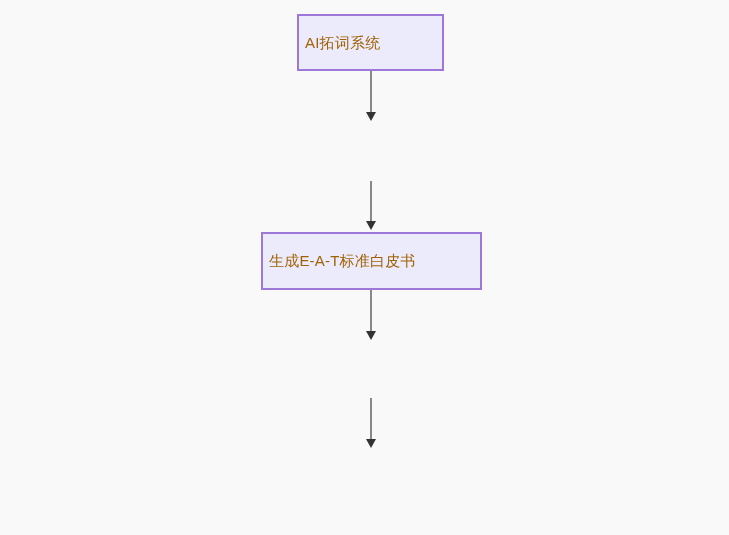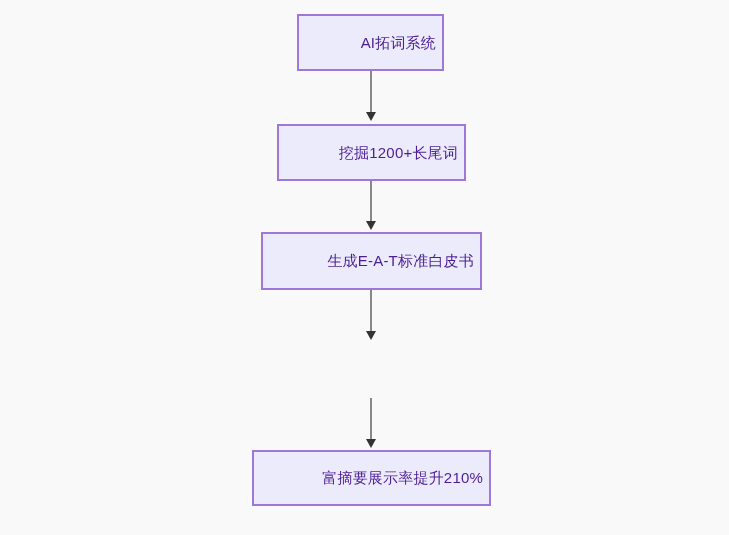--- a/index.html
+++ b/index.html
@@ -18,26 +18,26 @@
     position: relative;
     width: 729px;
     height: 535px;
     background: #f9f9f9;
   }
   .node {
     position: absolute;
     box-sizing: border-box;
     background: #ecebfb;
     border: 2px solid #9d78d8;
-    color: #4c1d95;
+    color: #a16207;
     font-size: 15px;
     line-height: 1.2;
     display: flex;
     align-items: center;
-    justify-content: flex-end;
+    justify-content: flex-start;
     text-align: center;
     letter-spacing: 0.2px;
     white-space: nowrap;
   }
   .node-label {
     display: block;
     padding: 0 6px;
   }
   .edge {
     position: absolute;
@@ -67,26 +67,20 @@
   <div class="edge" style="left:370px; top:290px; height:43px;"></div>
   <div class="arrowhead" style="left:366px; top:331px;"></div>
 
   <div class="edge" style="left:370px; top:398px; height:43px;"></div>
   <div class="arrowhead" style="left:366px; top:439px;"></div>
 
   <div class="node" style="left:297px; top:14px; width:147px; height:57px;">
     <span class="node-label">AI拓词系统</span>
   </div>
 
-  <div class="node" style="left:277px; top:124px; width:189px; height:57px;">
-    <span class="node-label">挖掘1200+长尾词</span>
-  </div>
 
   <div class="node" style="left:261px; top:232px; width:221px; height:58px;">
     <span class="node-label">生成E-A-T标准白皮书</span>
   </div>
 
 
-  <div class="node" style="left:252px; top:450px; width:239px; height:56px;">
-    <span class="node-label">富摘要展示率提升210%</span>
-  </div>
 
 </div>
 
 </body></html>

